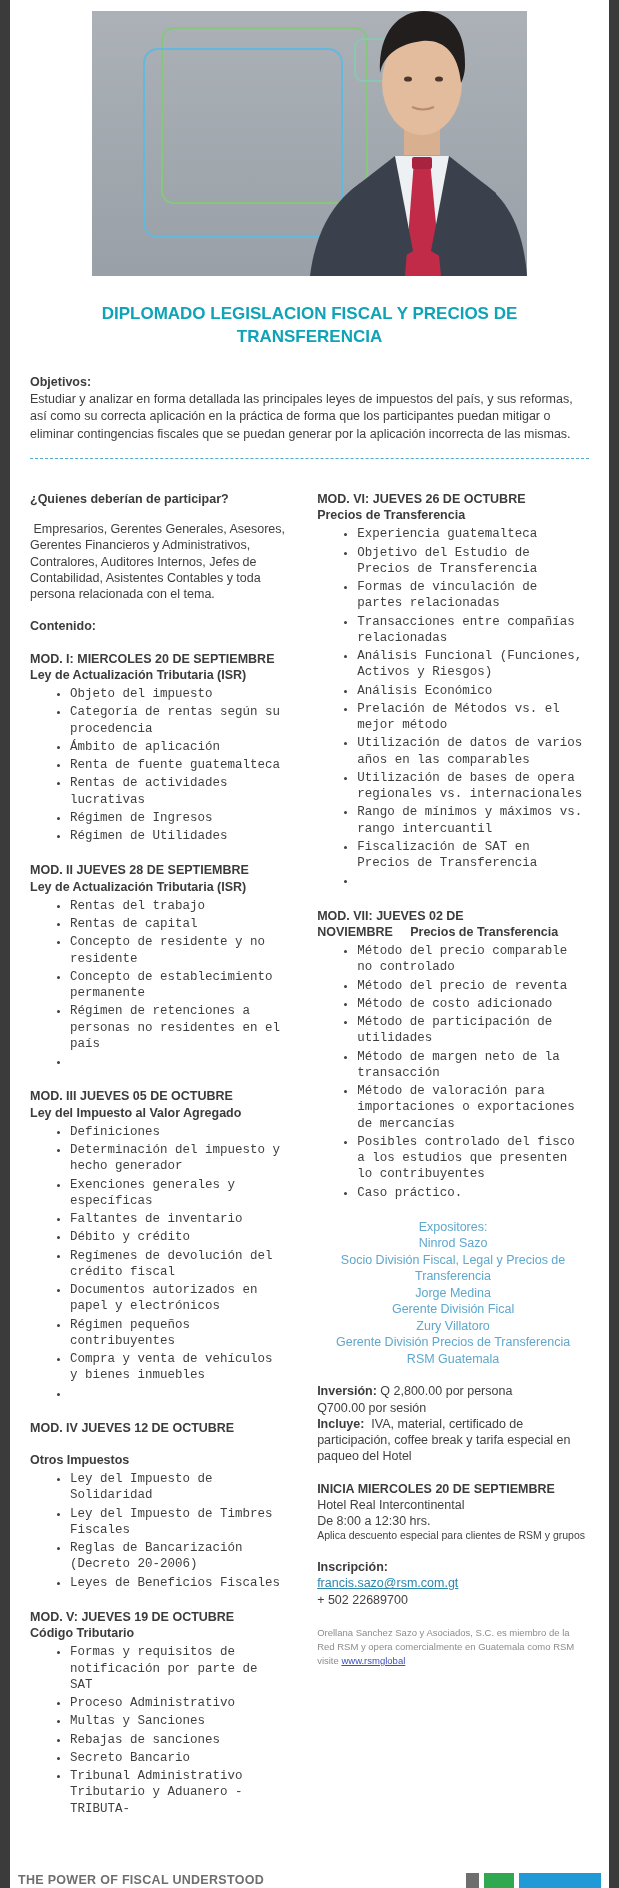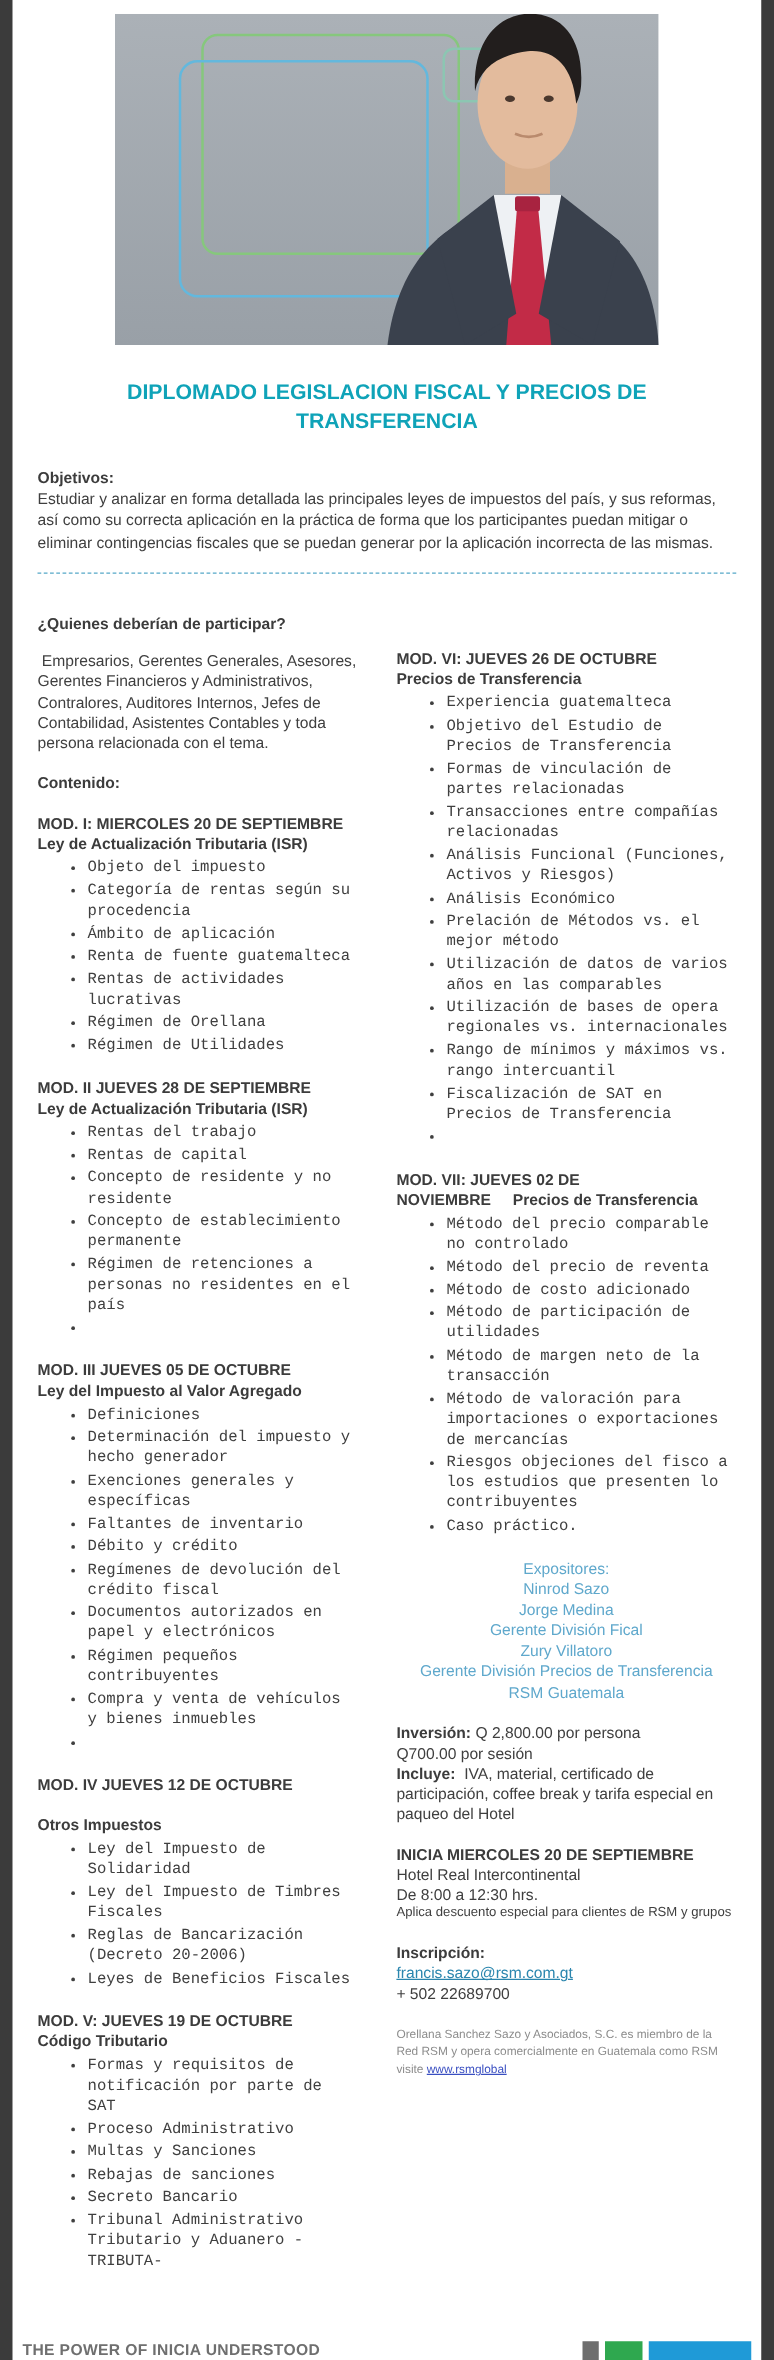--- a/index.html
+++ b/index.html
@@ -19,21 +19,21 @@
     line-height:1.35;margin:27px 30px 25px;}
 
   
   .objectives{font-size:12.5px;color:#3f3f3f;line-height:1.38;}
   .b{font-weight:bold;color:#3c3c3c;}
   .dashed-rule{border:none;border-top:1px dashed #55a8c8;margin:15px 0 0;}
 
   
   .columns{display:flex;gap:30px;margin-top:32px;font-size:12.5px;color:#3f3f3f;line-height:1.3;}
   .col-left{width:46%;flex:0 0 auto;}
-  .col-right{flex:1 1 auto;min-width:0;margin-top:28px;}
+  .col-right{flex:1 1 auto;min-width:0;}
   .participants-heading{margin-bottom:14px;}
   .participants-text{white-space:pre-wrap;margin:0 0 16px;}
   .content-label{margin-bottom:16px;}
   .module{margin-bottom:18px;}
   .mod-line{font-weight:bold;color:#3c3c3c;min-height:1.25em;line-height:1.3;white-space:pre-wrap;}
   ul.bullets{margin:3px 0 0;padding-left:40px;font-family:Liberation Mono, monospace;}
   ul.bullets li{margin:2px 0;min-height:1.05em;}
 
   
   .expositores{margin-top:4px;}
@@ -115,21 +115,21 @@
             <div>
                 <div class="mod-line">MOD. I: MIERCOLES 20 DE SEPTIEMBRE</div>
                 <div class="mod-line">Ley de Actualización Tributaria (ISR)</div>
               </div>
             <ul class="bullets">
                 <li>Objeto del impuesto</li>
                 <li>Categoría de rentas según su procedencia</li>
                 <li>Ámbito de aplicación</li>
                 <li>Renta de fuente guatemalteca</li>
                 <li>Rentas de actividades lucrativas</li>
-                <li>Régimen de Orellana</li>
+                <li>Régimen de Ingresos</li>
                 <li>Régimen de Utilidades</li>
               </ul>
           </section>
 
           <section class="module">
             <div>
                 <div class="mod-line">MOD. II JUEVES 28 DE SEPTIEMBRE</div>
                 <div class="mod-line">Ley de Actualización Tributaria (ISR)</div>
               </div>
             <ul class="bullets">
@@ -219,29 +219,30 @@
                 <div class="mod-line">MOD. VII: JUEVES 02 DE</div>
                 <div class="mod-line">NOVIEMBRE     Precios de Transferencia</div>
               </div>
             <ul class="bullets">
                 <li>Método del precio comparable no controlado</li>
                 <li>Método del precio de reventa</li>
                 <li>Método de costo adicionado</li>
                 <li>Método de participación de utilidades</li>
                 <li>Método de margen neto de la transacción</li>
                 <li>Método de valoración para importaciones o exportaciones de mercancías</li>
-                <li>Riesgos objeciones del fisco a los estudios que presenten lo contribuyentes</li>
+                <li>Posibles controlado del fisco a los estudios que presenten lo contribuyentes</li>
                 <li>Caso práctico.</li>
               </ul>
           </section>
 
           <div class="expositores">
 
           <div class="exp-line">Expositores:</div>
               <div class="exp-line">Ninrod Sazo</div>
+              <div class="exp-line">Socio División Fiscal, Legal y Precios de Transferencia</div>
               <div class="exp-line">Jorge Medina</div>
               <div class="exp-line">Gerente División Fical</div>
               <div class="exp-line">Zury Villatoro</div>
               <div class="exp-line">Gerente División Precios de Transferencia</div>
               <div class="exp-line">RSM Guatemala</div>
             </div>
 
           <div class="block">
             <div>
               <span class="b">Inversión:</span><span class="inline-text"> Q 2,800.00 por persona</span>
@@ -268,21 +269,21 @@
           <div class="fine-print">
             <span>Orellana Sanchez Sazo y Asociados, S.C. es miembro de la Red RSM y opera comercialmente en Guatemala como RSM visite </span><a>www.rsmglobal</a>
           </div>
 
         </div>
       </div>
     </div>
 
     <div class="brand-footer">
       <div>
-        <div class="tagline">THE POWER OF INICIA UNDERSTOOD</div>
+        <div class="tagline">THE POWER OF FISCAL UNDERSTOOD</div>
         <div class="services">AUDIT | TAX | CONSULTING</div>
       </div>
       <div>
         <div class="logo-blocks">
           <div class="blk" style="width:13px;background:#6e6e6e"></div>
           <div class="blk" style="width:30px;background:#2fa84f"></div>
           <div class="blk" style="width:82px;background:#1f9ad7"></div>
         </div>
       </div>
     </div>

